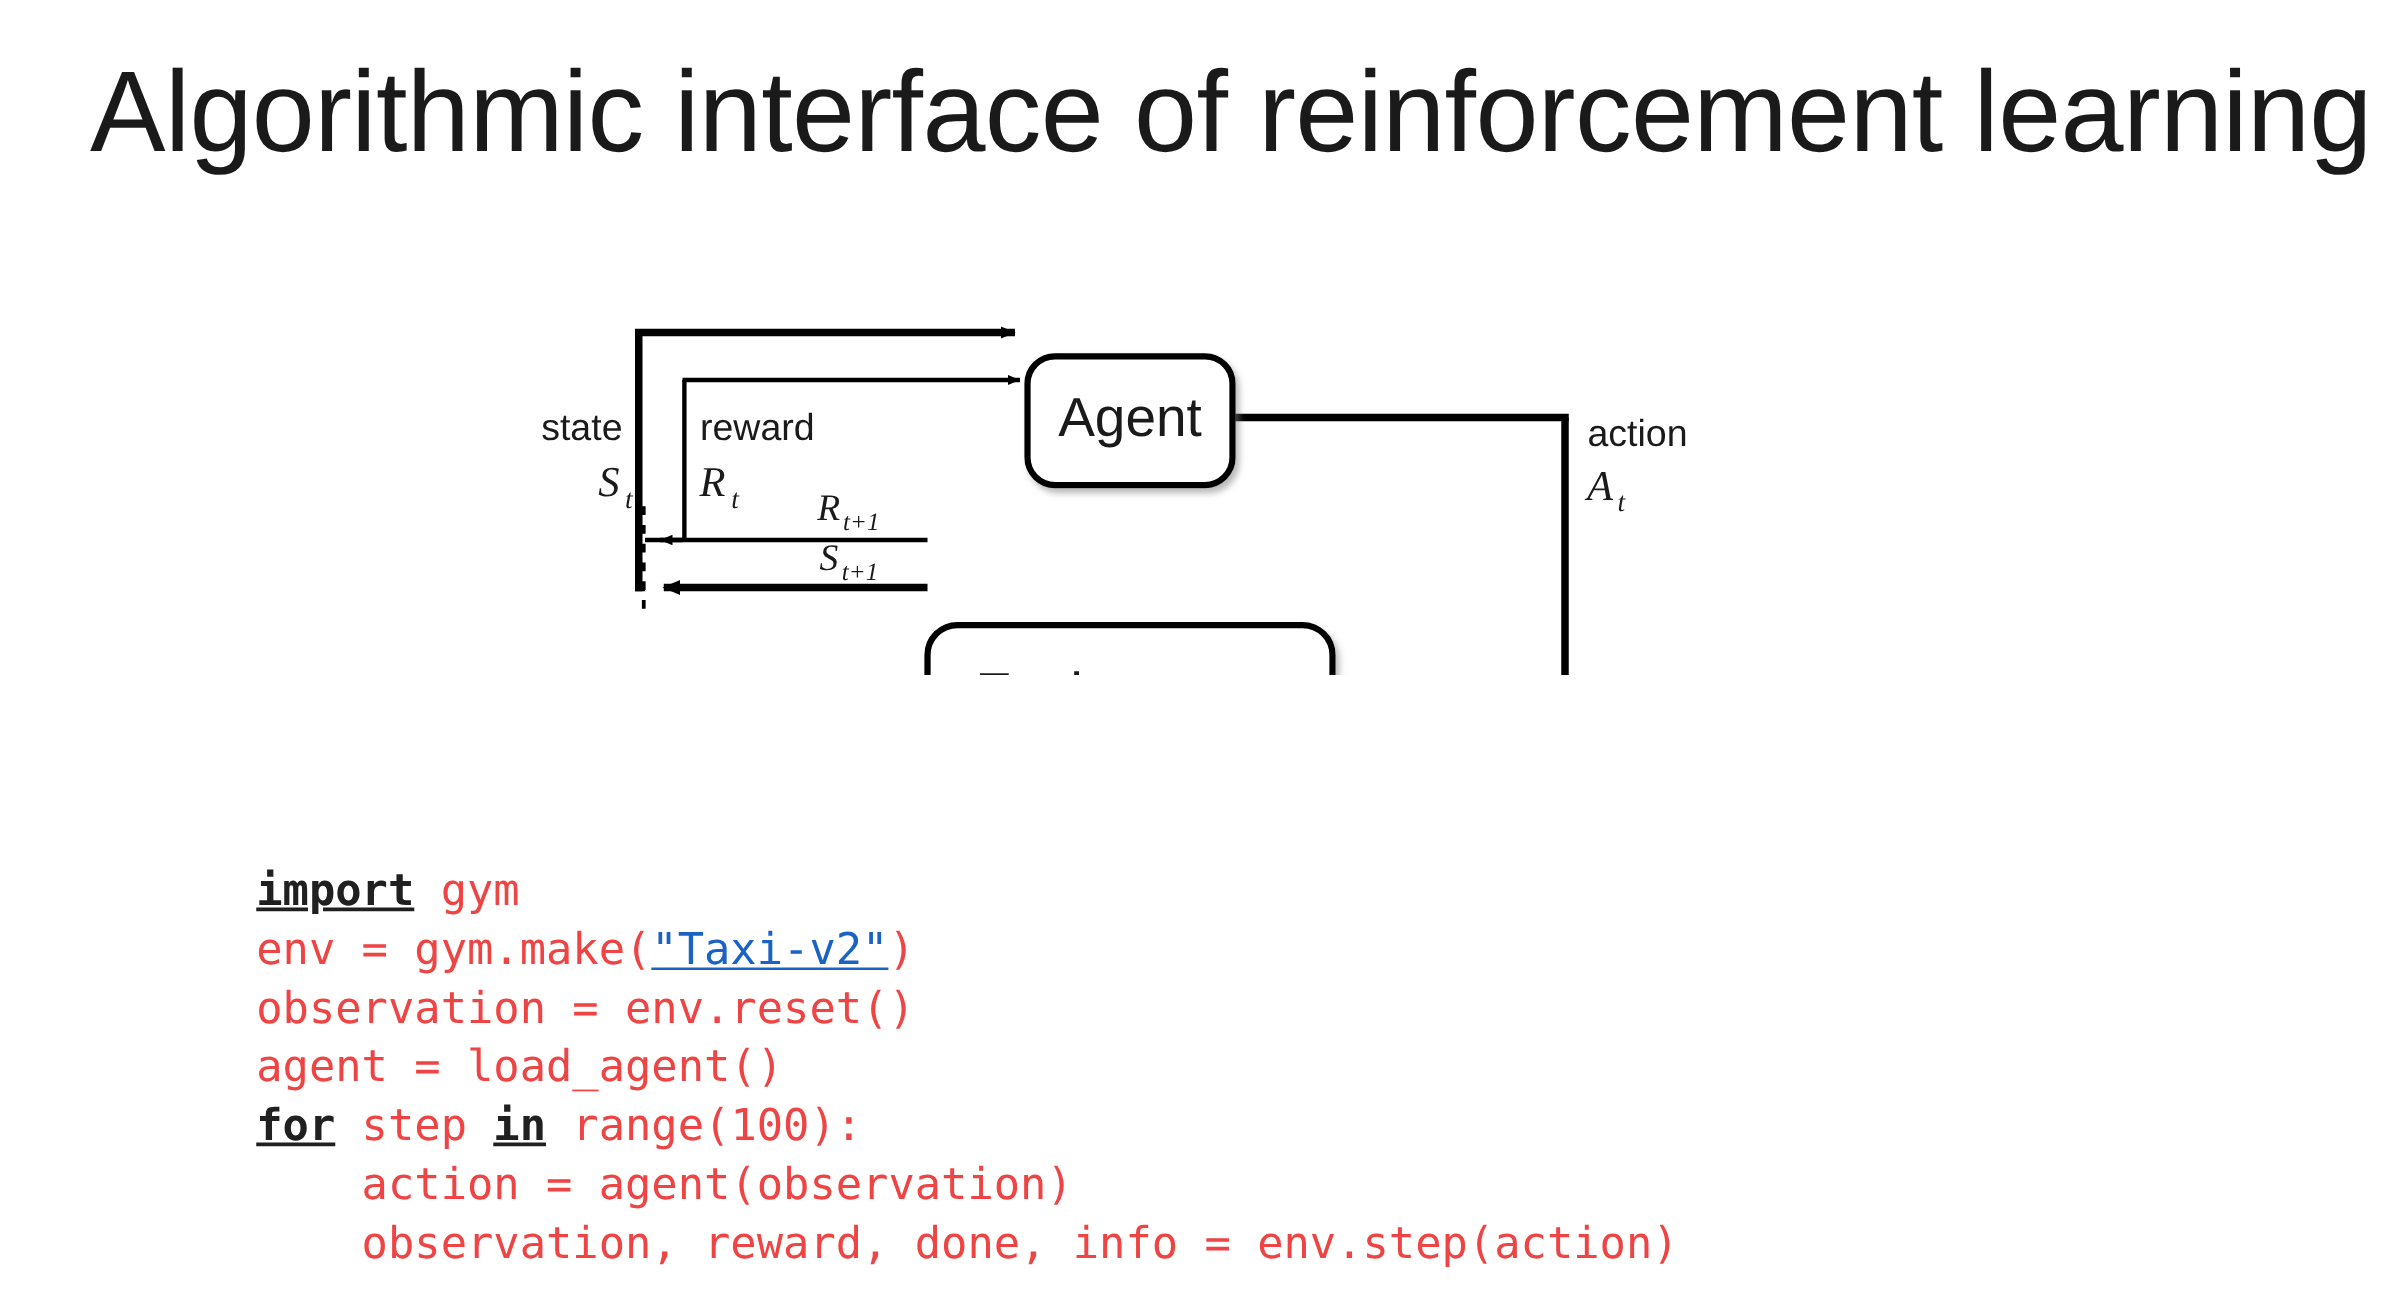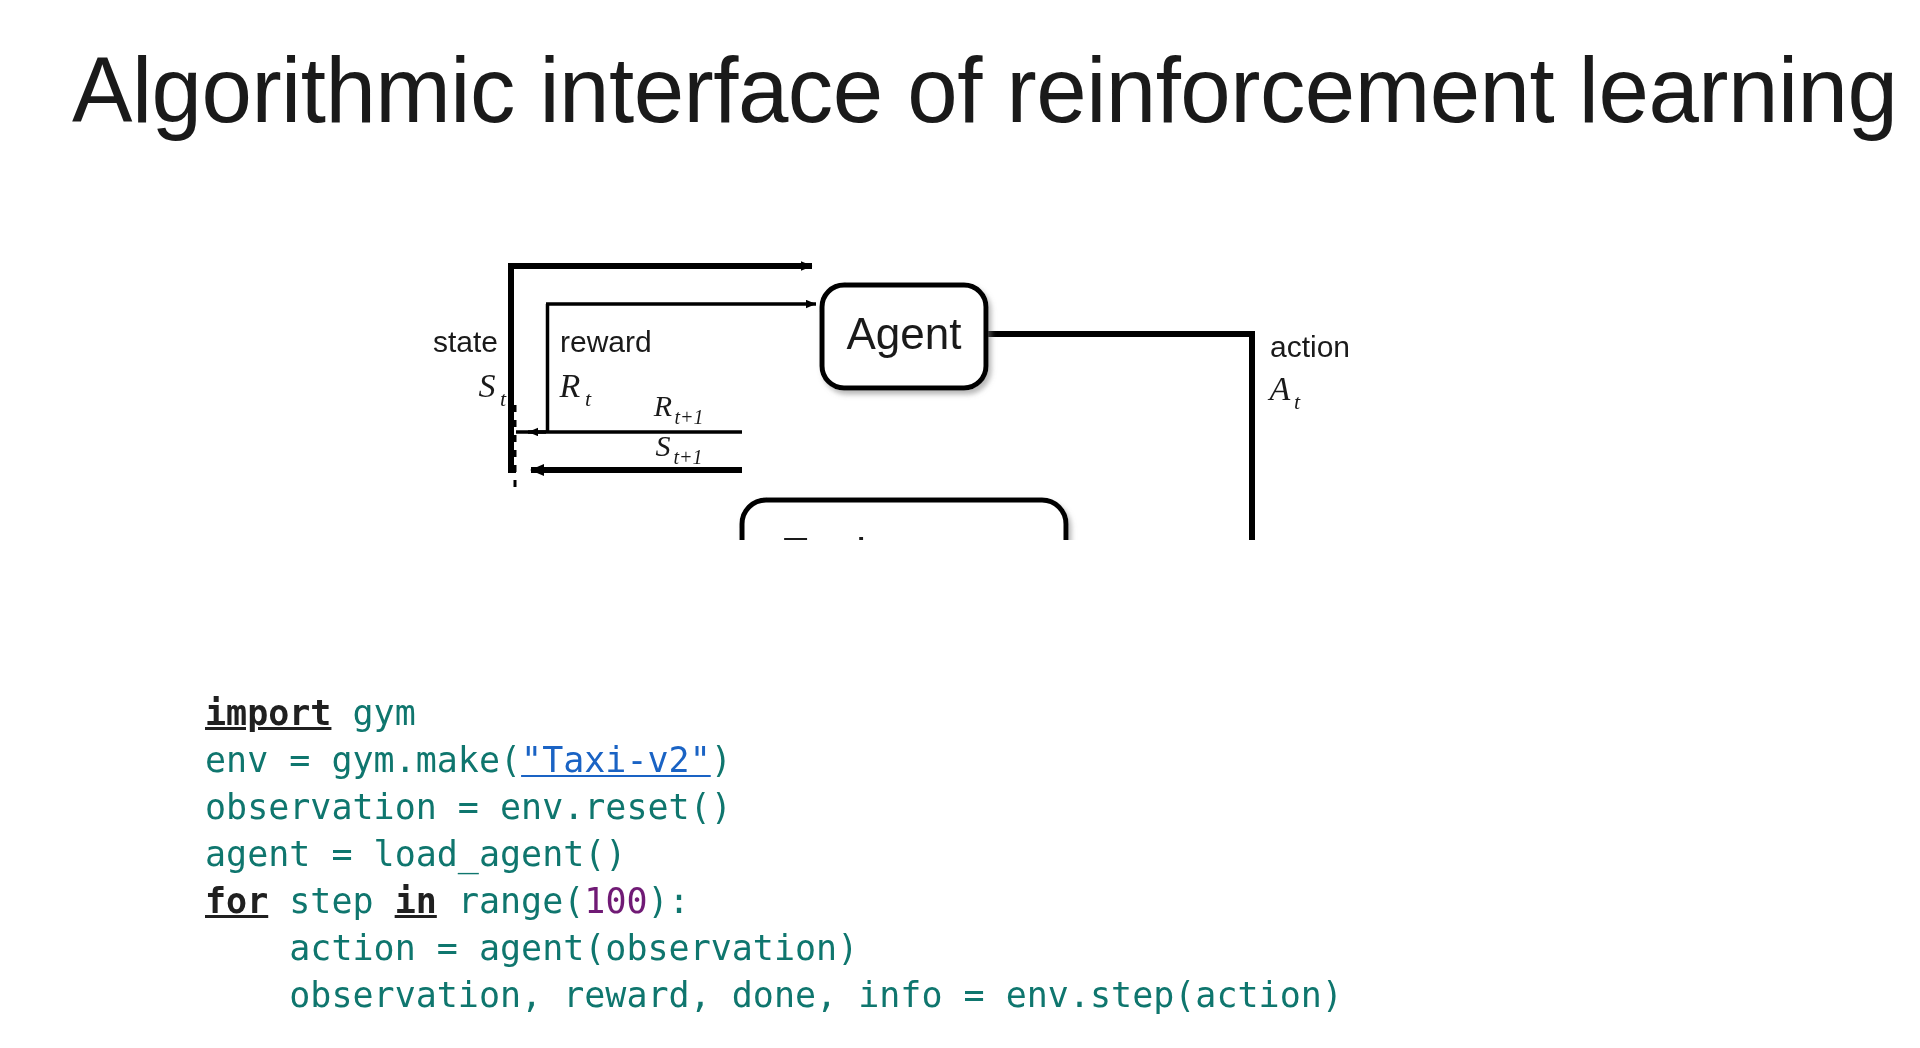--- a/index.html
+++ b/index.html
@@ -62,24 +62,24 @@
   .code-line {
     white-space: pre;
     height: 47px;
   }
   .tok-kw {
     font-weight: bold;
     color: #202020;
     text-decoration: underline;
   }
   .tok-plain {
-    color: #0f766e;
+    color: #ef4444;
   }
   .tok-num {
-    color: #701a75;
+    color: #ef4444;
   }
   .tok-str-link {
     color: #1a63c4;
     text-decoration: underline;
     text-decoration-thickness: 2px;
     text-underline-offset: 3px;
   }
 </style>
 </head>
 <body>

